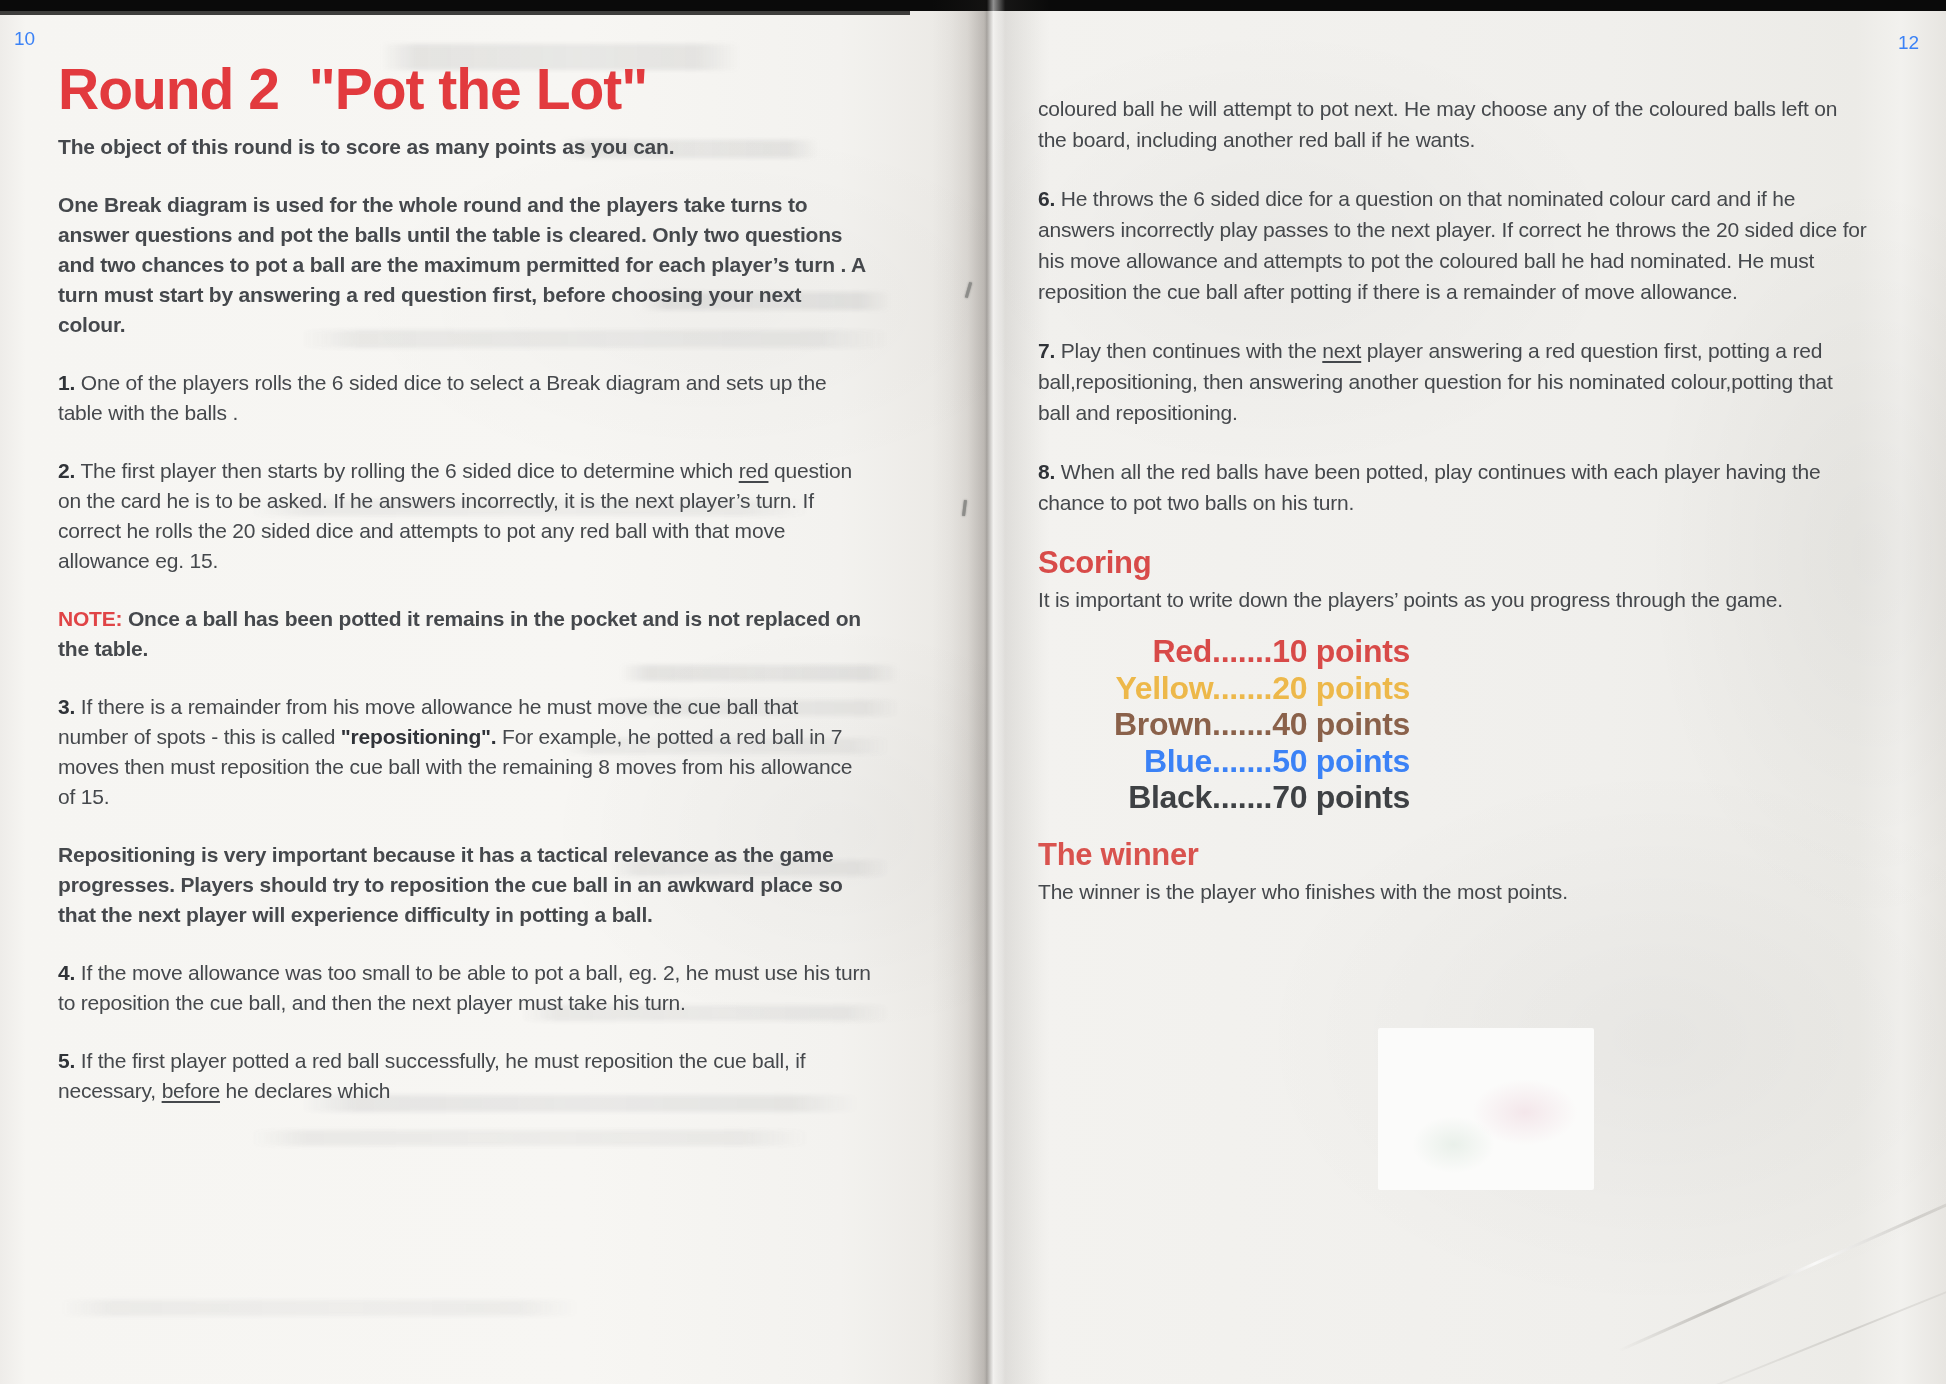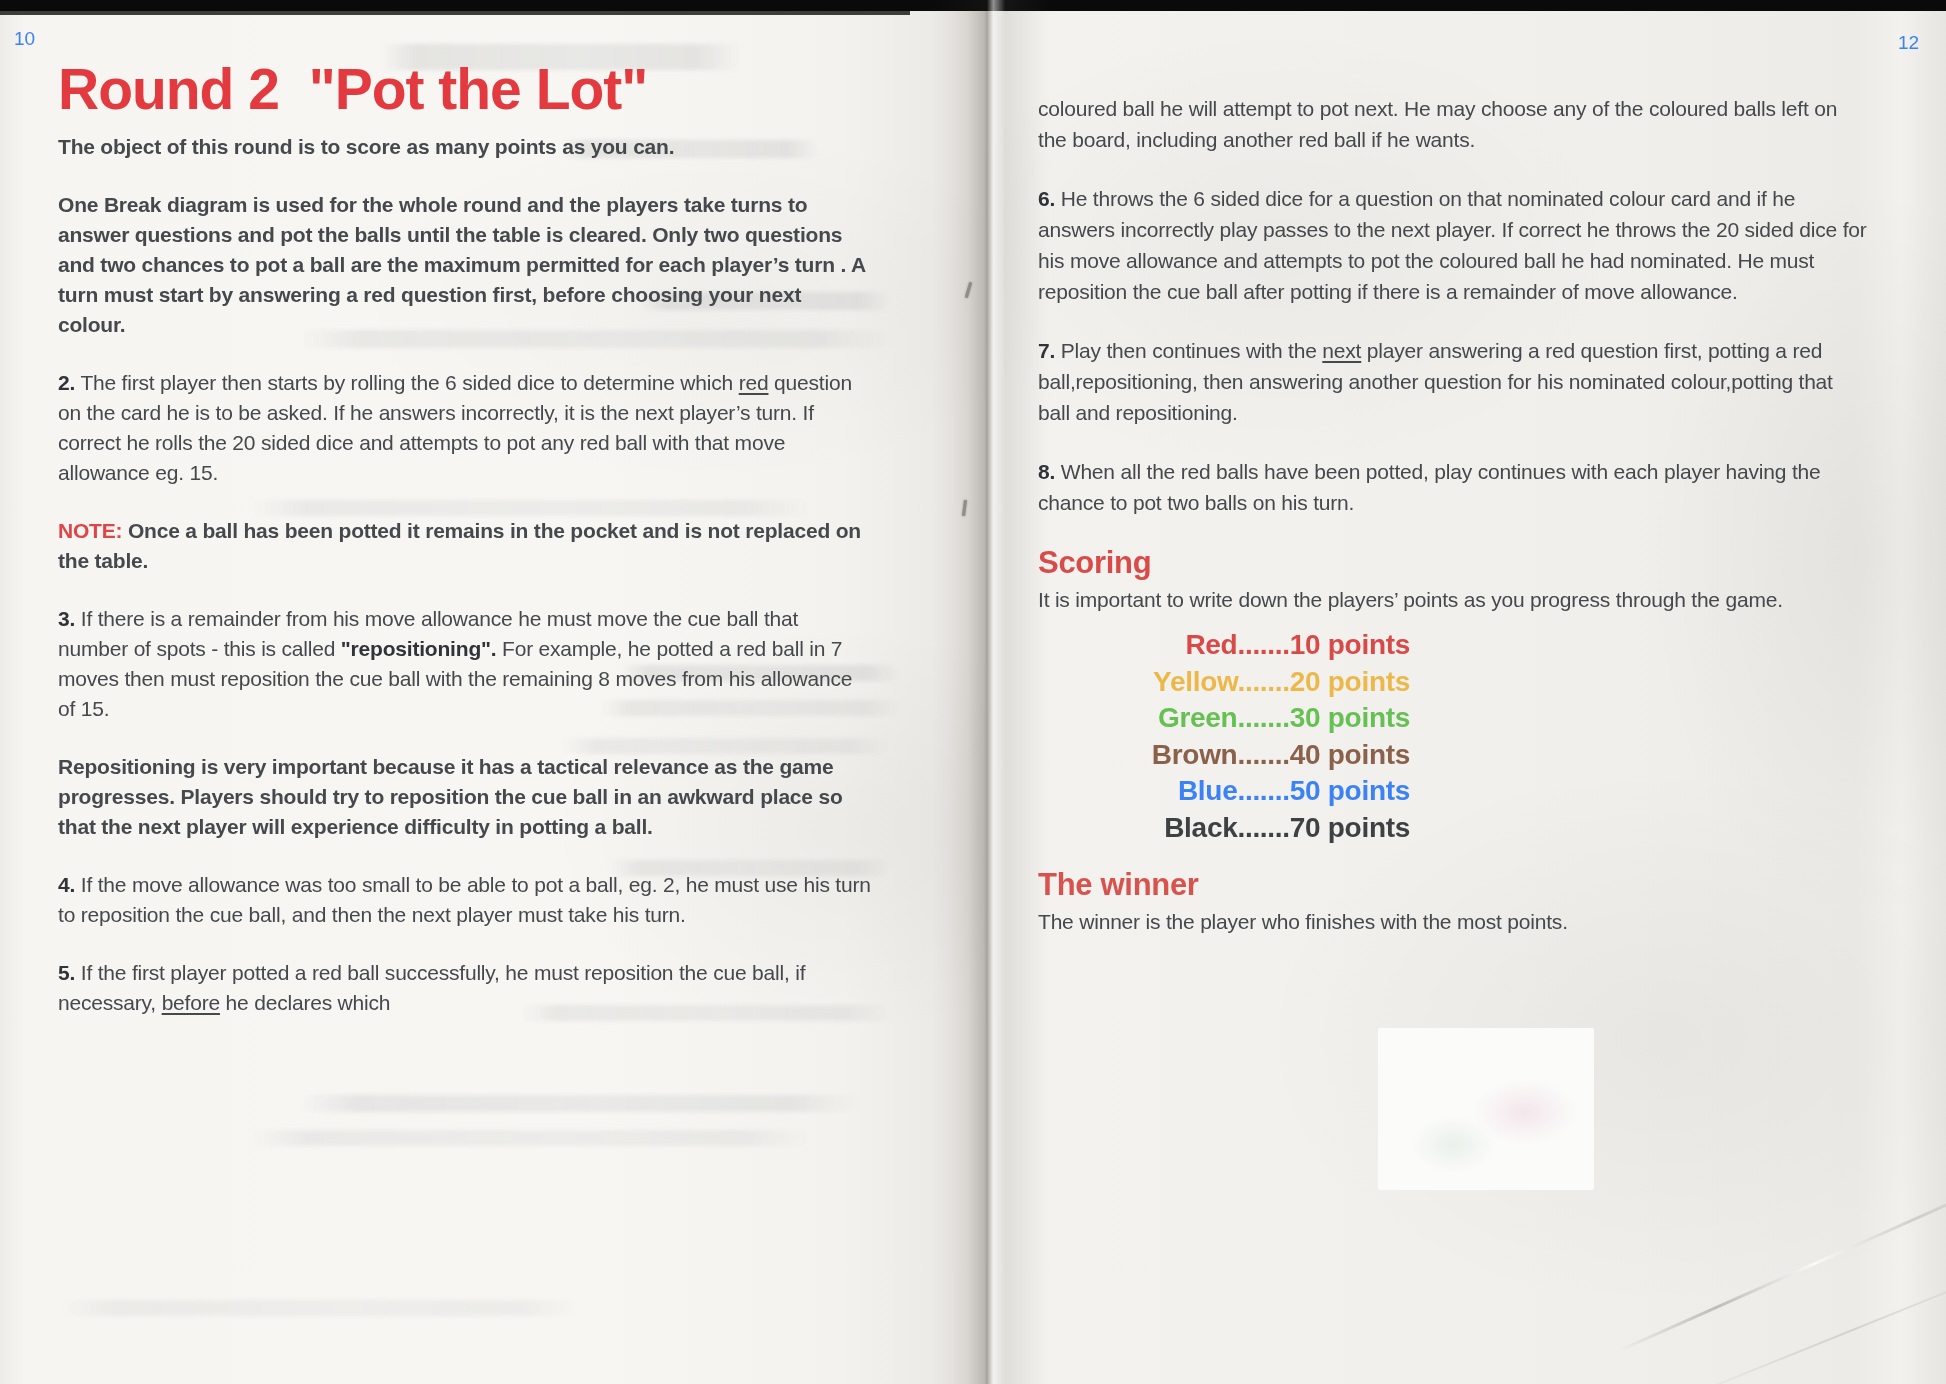--- a/index.html
+++ b/index.html
@@ -89,22 +89,22 @@
   .right-col p{line-height:31px;}
   .boldpara{font-weight:bold;color:#35383c;}
   .num{font-weight:bold;color:#303338;}
   .u{text-decoration:underline;text-decoration-thickness:2px;text-underline-offset:3px;}
   .redlabel{color:#e04446;font-weight:bold;}
   .bseg{font-weight:bold;color:#303338;}
   h2.subhead{margin:0 0 4px;font-size:31px;line-height:34px;font-weight:bold;color:#d84b49;letter-spacing:-0.3px;}
   .winner-block h2.subhead{color:#d9534e;}
   .scoring-intro{margin-bottom:10px !important;}
   .scores{
-    width:352px;margin:12px 0 22px 20px;text-align:right;
-    font-weight:bold;font-size:28px;line-height:36.5px;letter-spacing:-0.3px;
+    width:352px;margin:18px 0 22px 20px;text-align:right;
+    font-weight:bold;font-size:32px;line-height:36.5px;letter-spacing:-0.3px;
   }
   .score-row{white-space:nowrap;}
   .winner-text{margin-bottom:0 !important;}
 </style>
 </head>
 <body>
 
 <div>
 
   <div class="page page-left"></div>
@@ -133,20 +133,21 @@
   <div class="pagenum pn-left">10</div>
   <div class="pagenum pn-right">12</div>
 
   <div class="col left-col">
     <h1 class="round-title">Round 2  "Pot the Lot"</h1>
 
     <p class="subtitle">The object of this round is to score as many points as you can.</p>
 
     <p class="boldpara">One Break diagram is used for the whole round and the players take turns to answer questions and pot the balls until the table is cleared. Only two questions and two chances to pot a ball are the maximum permitted for each player’s turn . A turn must start by answering a red question first, before choosing your next colour.</p>
 
+    <p><span class="num">1.</span> <span>One of the players rolls the 6 sided dice to select a Break diagram and sets up the table with the balls .</span></p>
 
     <p><span class="num">2.</span> <span>The first player then starts by rolling the 6 sided dice to determine which </span><span class="u">red</span><span> question on the card he is to be asked. If he answers incorrectly, it is the next player’s turn. If correct he rolls the 20 sided dice and attempts to pot any red ball with that move allowance eg. 15.</span></p>
 
     <p class="boldpara"><span class="redlabel">NOTE:</span> <span>Once a ball has been potted it remains in the pocket and is not replaced on the table.</span></p>
 
     <p><span class="num">3.</span> <span>If there is a remainder from his move allowance he must move the cue ball that number of spots - this is called </span><span class="bseg">"repositioning".</span><span> For example, he potted a red ball in 7 moves then must reposition the cue ball with the remaining 8 moves from his allowance of 15.</span></p>
 
     <p class="boldpara">Repositioning is very important because it has a tactical relevance as the game progresses. Players should try to reposition the cue ball in an awkward place so that the next player will experience difficulty in potting a ball.</p>
 
     <p><span class="num">4.</span> <span>If the move allowance was too small to be able to pot a ball, eg. 2, he must use his turn to reposition the cue ball, and then the next player must take his turn.</span></p>
@@ -163,21 +164,20 @@
 
     <p><span class="num">8.</span> <span>When all the red balls have been potted, play continues with each player having the chance to pot two balls on his turn.</span></p>
 
     <div class="scoring-block">
       <h2 class="subhead">Scoring</h2>
       <p class="scoring-intro">It is important to write down the players’ points as you progress through the game.</p>
 
       <div class="scores">
         <div class="score-row" style="color: rgb(216, 74, 72);"><span>Red</span><span>.......</span><span>10 points</span></div>
         <div class="score-row" style="color: rgb(237, 184, 74);"><span>Yellow</span><span>.......</span><span>20 points</span></div>
-        <div class="score-row" style="color: rgb(103, 192, 84);"><span>Green</span><span>.......</span><span>30 points</span></div>
         <div class="score-row" style="color: rgb(138, 97, 74);"><span>Brown</span><span>.......</span><span>40 points</span></div>
         <div class="score-row" style="color: #3b82f6;"><span>Blue</span><span>.......</span><span>50 points</span></div>
         <div class="score-row" style="color: rgb(62, 65, 68);"><span>Black</span><span>.......</span><span>70 points</span></div>
       </div>
     </div>
 
     <div class="winner-block">
       <h2 class="subhead">The winner</h2>
       <p class="winner-text">The winner is the player who finishes with the most points.</p>
     </div>

